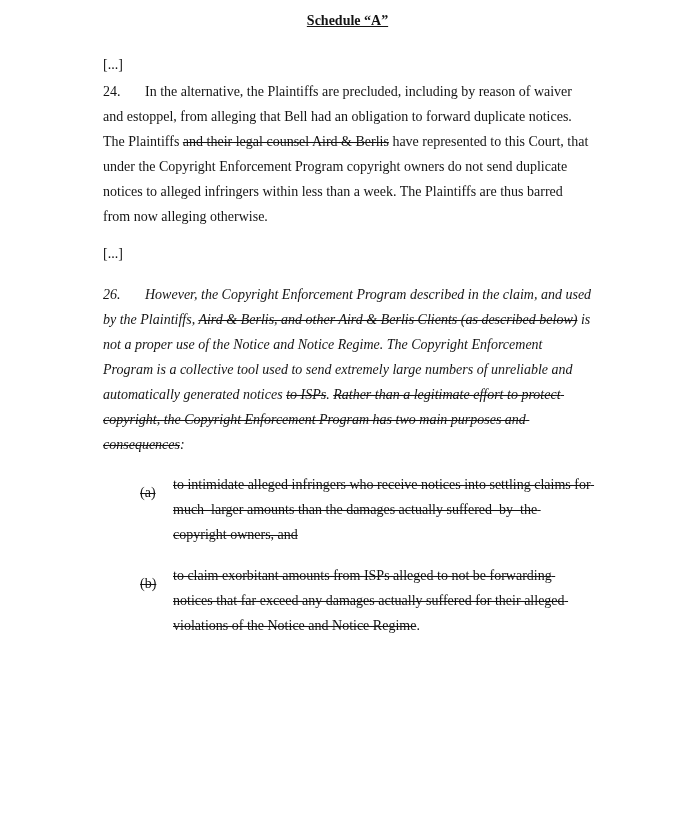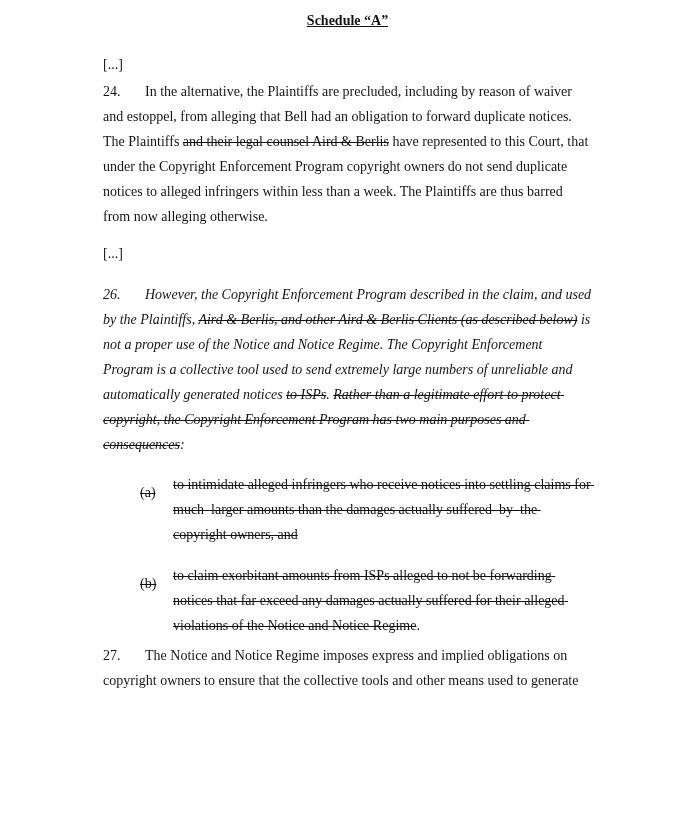--- a/index.html
+++ b/index.html
@@ -80,16 +80,15 @@
     <div class="block list-item item-a">
       <span class="item-label strike">(a)</span>
       <span class="item-text"><span class="strike">to intimidate alleged infringers who receive notices into settling claims for much  larger amounts than the damages actually suffered  by  the copyright owners, and</span></span>
     </div>
 
     <div class="block list-item item-b">
       <span class="item-label strike">(b)</span>
       <span class="item-text"><span class="strike">to claim exorbitant amounts from ISPs alleged to not be forwarding notices that far exceed any damages actually suffered for their alleged violations of the Notice and Notice Regime</span><span>.</span></span>
     </div>
 
-    <p class="block para-27"><span class="num">27.</span><span><span>The Notice and Notice Regime imposes express and implied obligations on copyright owners to ensure that the collective tools and other means used to generate</span></span></p>
 
   </div>
 </div>
 
 </body></html>

